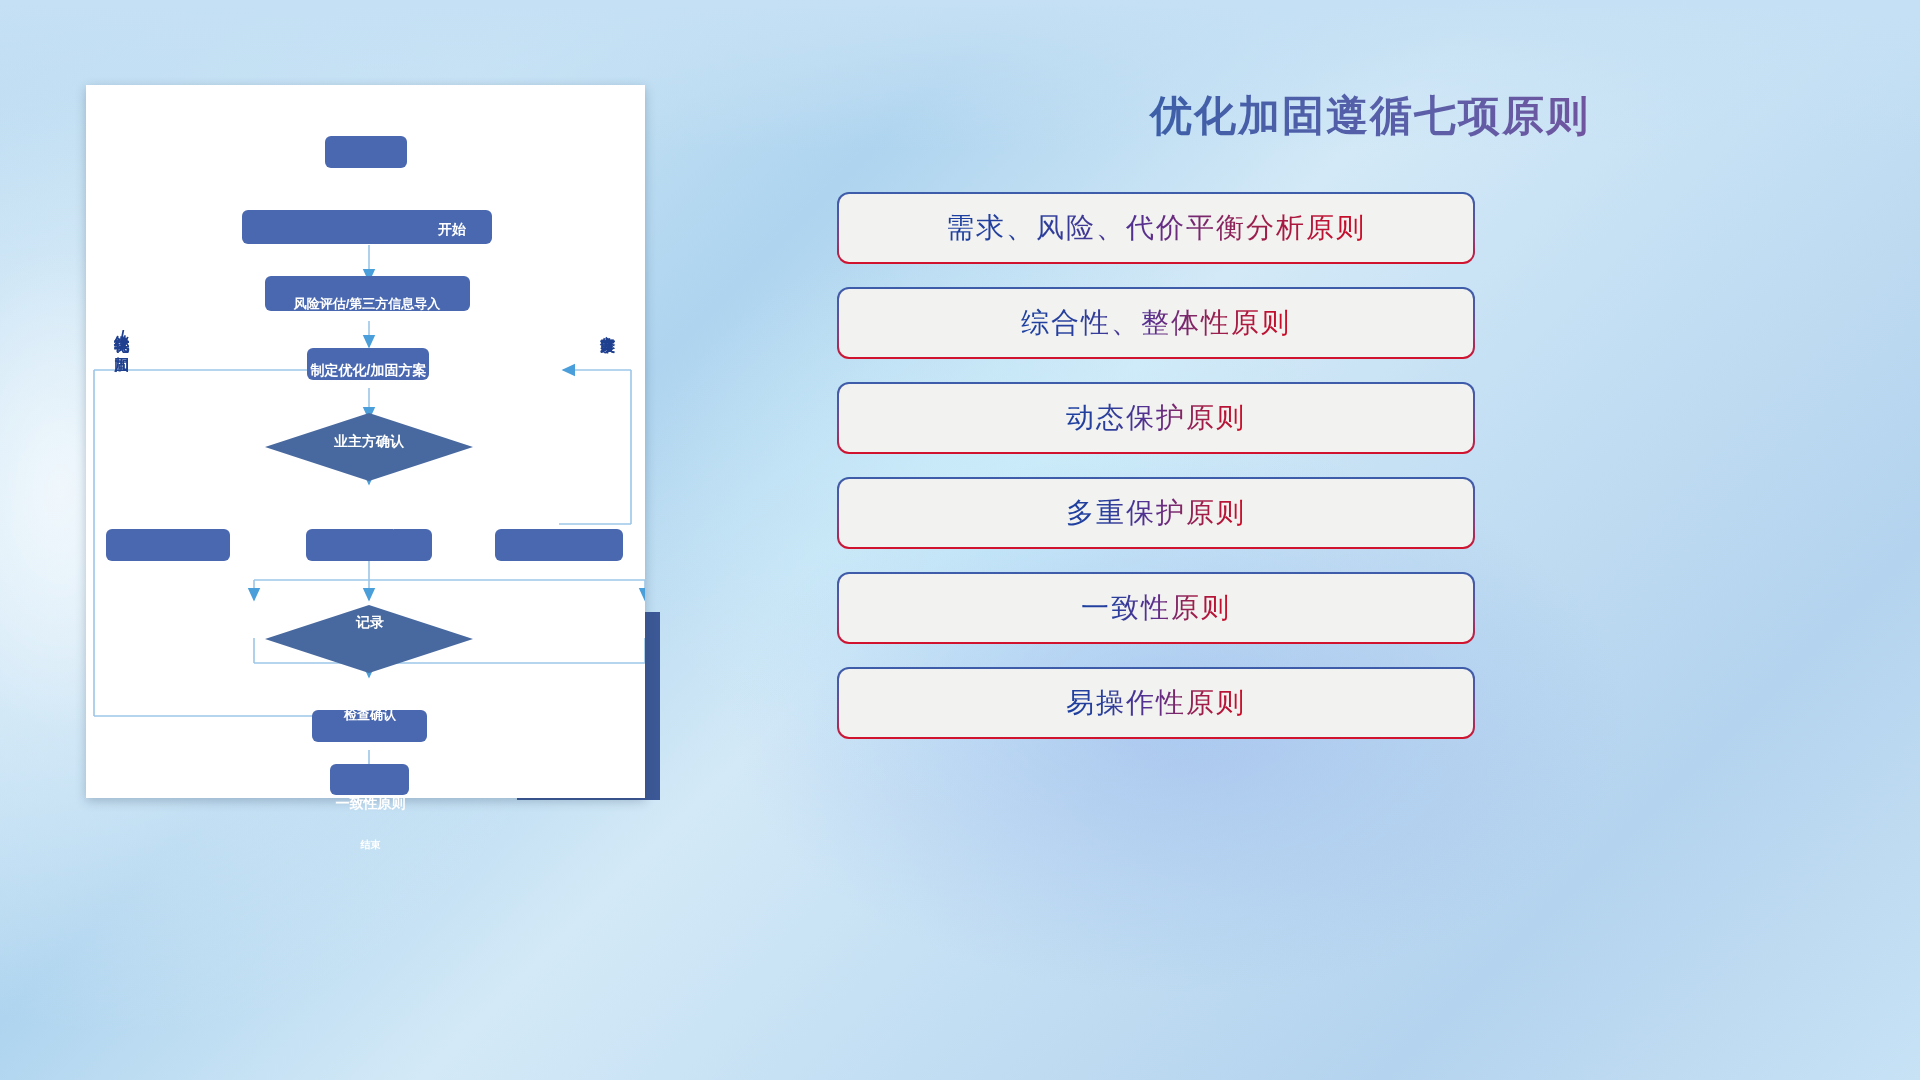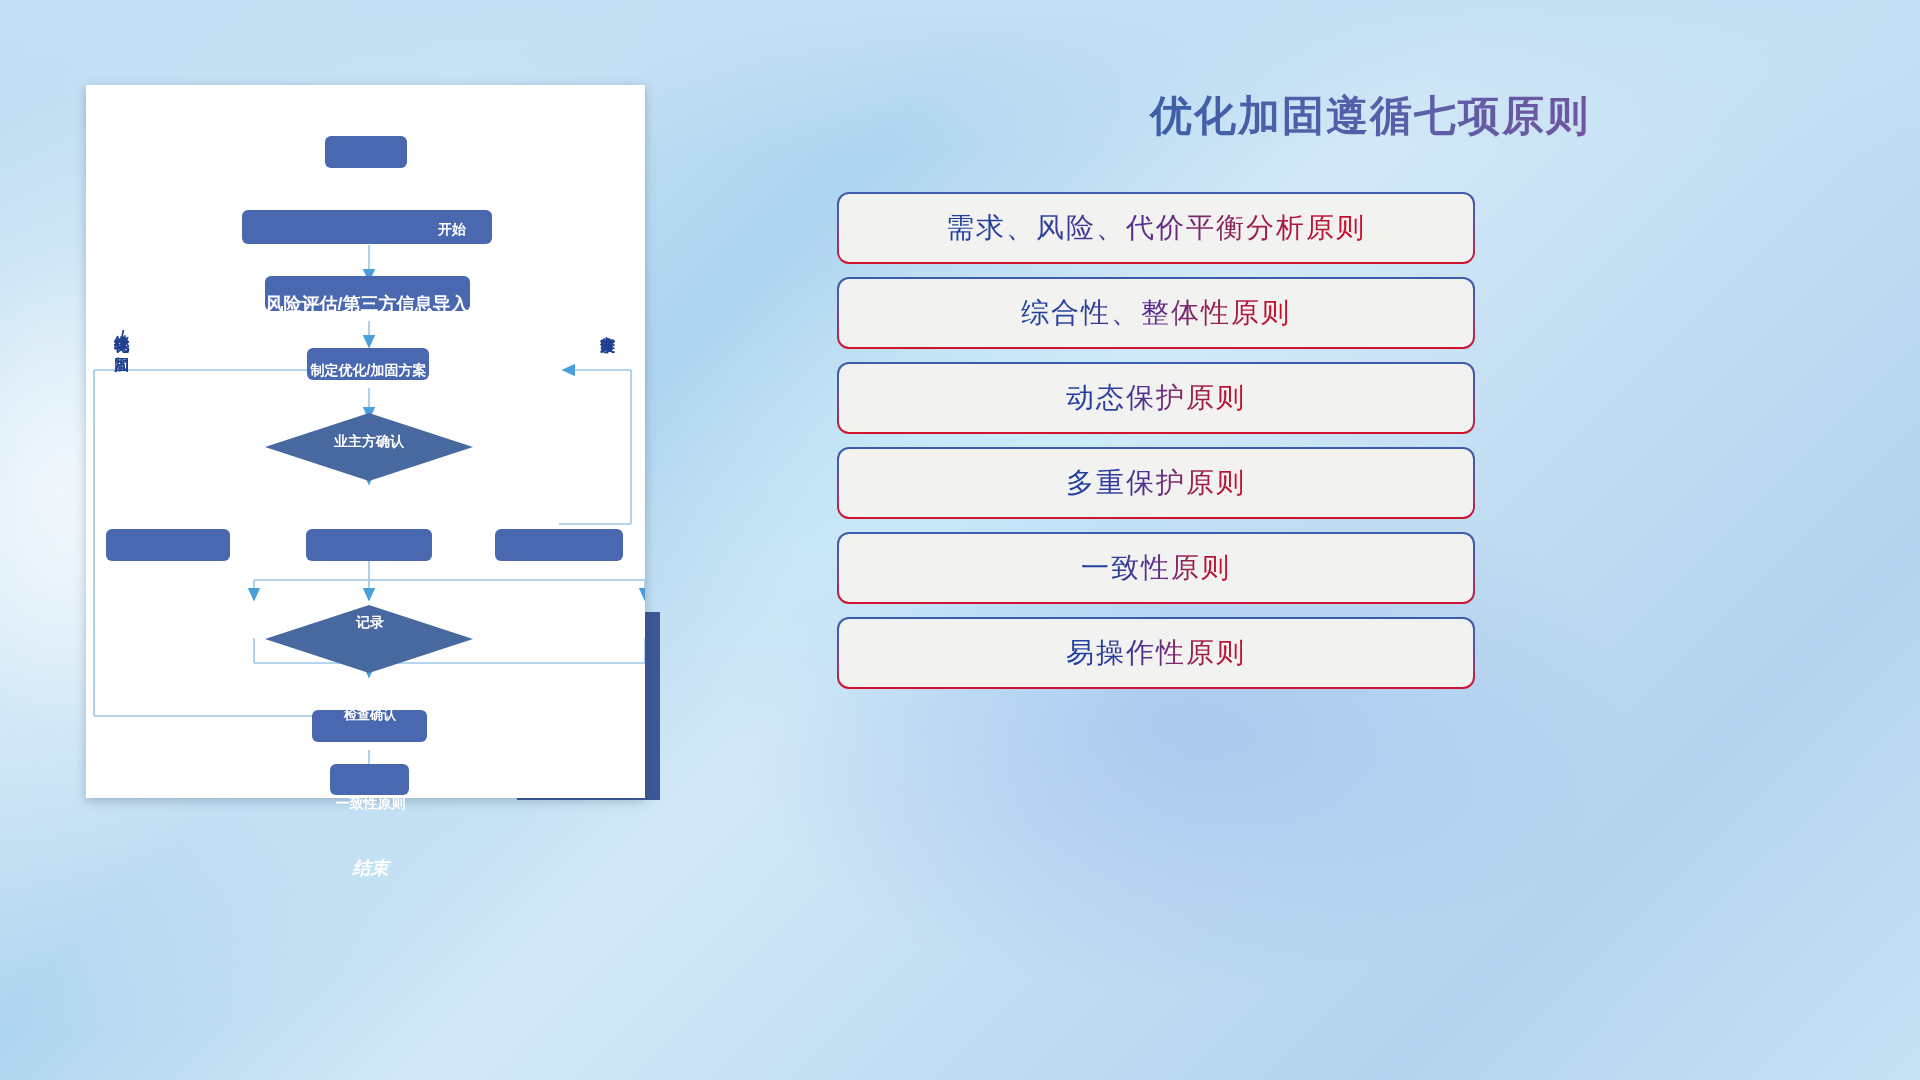--- a/index.html
+++ b/index.html
@@ -60,21 +60,21 @@
   #panelTitle{
     position:absolute;left:0;top:88px;width:1100px;
     text-align:center;
     font-size:42px;font-weight:bold;letter-spacing:2px;
     background:linear-gradient(90deg,#4a6fb5 0%,#3a5fa8 28%,#5c5fa8 55%,#7b4f9a 78%,#a04060 100%);
     -webkit-background-clip:text;background-clip:text;
     -webkit-text-fill-color:transparent;color:transparent;
     white-space:nowrap;
   }
   #principleList{position:absolute;left:17px;top:192px;width:1100px;}
-  .pWrap{position:relative;width:638px;height:72px;margin-bottom:13px;}
+  .pWrap{position:relative;width:638px;height:72px;margin-bottom:23px;}
   .pBorder{
     position:absolute;inset:0;border-radius:12px;
     background:linear-gradient(180deg,#3d5ca9 0%,#4e57a5 30%,#8a3d7a 68%,#d4112b 100%);
   }
   .pInner{
     position:absolute;left:2px;top:2px;right:2px;bottom:2px;
     border-radius:10px;background:#f2f2f0;
     display:flex;align-items:center;justify-content:center;
   }
   .pText{
@@ -151,30 +151,30 @@
         <rect x="20" y="444" width="124" height="32" rx="6" ry="6" fill="#4a68b0"></rect>
         <rect x="220" y="444" width="126" height="32" rx="6" ry="6" fill="#4a68b0"></rect>
         <rect x="409" y="444" width="128" height="32" rx="6" ry="6" fill="#4a68b0"></rect>
         <polygon points="283,520 387,554 283,588 179,554" fill="#48699f"></polygon>
         <rect x="226" y="625" width="115" height="32" rx="6" ry="6" fill="#4a68b0"></rect>
         <rect x="244" y="679" width="79" height="31" rx="6" ry="6" fill="#4a68b0"></rect>
       </g>
   </svg>
 
   <div class="flowLabel" style="left:325px;top:128px;width:82px;height:32px;font-size:14px;">开始</div>
-  <div class="flowLabel" style="left:156px;top:202px;width:250px;height:34px;font-size:18px;">风险评估/第三方信息导入</div>
+  <div class="flowLabel" style="left:156px;top:202px;width:250px;height:34px;font-size:13px;">风险评估/第三方信息导入</div>
   <div class="flowLabel" style="left:180px;top:268px;width:205px;height:35px;font-size:14px;">制定优化/加固方案</div>
   <div class="flowLabel" style="left:222px;top:340px;width:122px;height:32px;font-size:14px;">业主方确认</div>
   <div class="flowLabel" style="left:180px;top:422px;width:208px;height:32px;font-size:13px;">业主方确认</div>
   <div class="flowLabel" style="left:21px;top:521px;width:124px;height:32px;font-size:14px;">加固/优化</div>
   <div class="flowLabel" style="left:221px;top:521px;width:126px;height:32px;font-size:14px;">记录</div>
   <div class="flowLabel" style="left:410px;top:521px;width:128px;height:32px;font-size:14px;">培训</div>
   <div class="flowLabel" style="left:180px;top:614px;width:208px;height:32px;font-size:13px;">检查确认</div>
   <div class="flowLabel" style="left:227px;top:702px;width:115px;height:32px;font-size:14px;">一致性原则</div>
-  <div class="flowLabel" style="left:245px;top:768px;width:79px;height:31px;font-size:18px;font-style:italic;">结束</div>
+  <div class="flowLabel" style="left:245px;top:744px;width:79px;height:31px;font-size:10px;">结束</div>
 
   <div class="vLabel" style="left:28px;top:238px;height:140px;">继续优化/加固</div>
   <div class="vLabel" style="left:514px;top:238px;height:105px;">方案修改</div>
 </div>
 
 <div id="rightPanel">
   <div id="panelTitle">优化加固遵循七项原则</div>
 
   <div id="principleList">
     <div class="pWrap">

